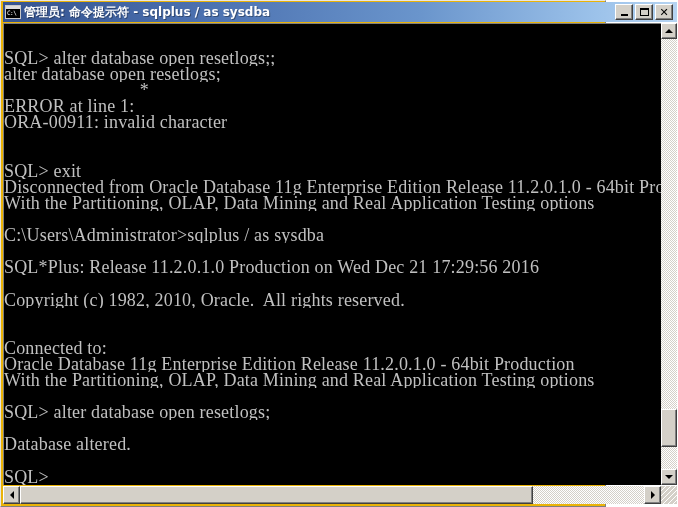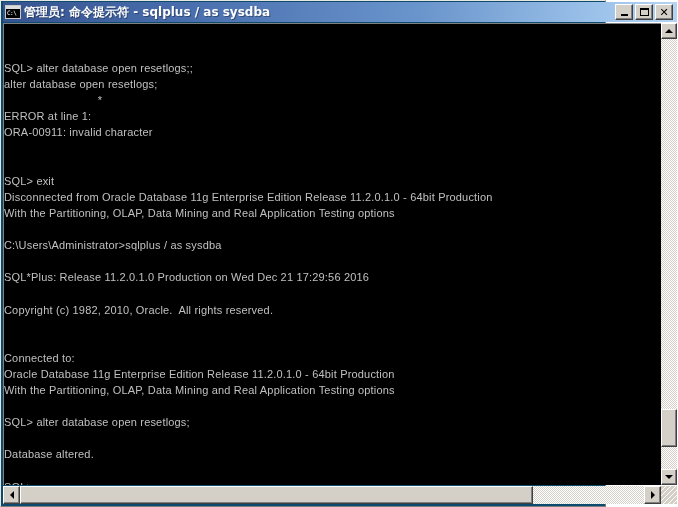--- a/index.html
+++ b/index.html
@@ -14,21 +14,21 @@
     font-family: "DejaVu Sans Mono", "Liberation Mono", monospace;
   }
 
   
   #cmd-window {
     position: absolute;
     left: 0; top: 0;
     width: 606px;
     height: 507px;
     box-sizing: border-box;
-    background: #0c4a6e;
+    background: #eab308;
     border-top: 1px solid #e8e6e0;
     border-left: 1px solid #e8e6e0;
     border-right: 1px solid #7f7f7f;
     border-bottom: 1px solid #7f7f7f;
   }
 
   
   #title-bar {
     position: absolute;
     left: 2px; top: 1px;
@@ -132,25 +132,25 @@
     height: 462px;
     background: #000000;
     border-top: 1px solid #808080;
     border-left: 1px solid #808080;
     box-sizing: border-box;
     overflow: hidden;
   }
   #console-text {
     position: absolute;
     left: 0px;
-    top: 20px;
+    top: 10px;
     width: 660px;
     color: #c0c0c0;
-    font-family: Liberation Sans, sans-serif;
-    font-size: 11px;
+    font-family: Liberation Serif, serif;
+    font-size: 18px;
     line-height: 16.1px;
     letter-spacing: 0.18px;
     white-space: pre;
     overflow: hidden;
   }
   .term-line {
     height: 16.1px;
     white-space: pre;
     overflow: hidden;
     text-overflow: clip;

